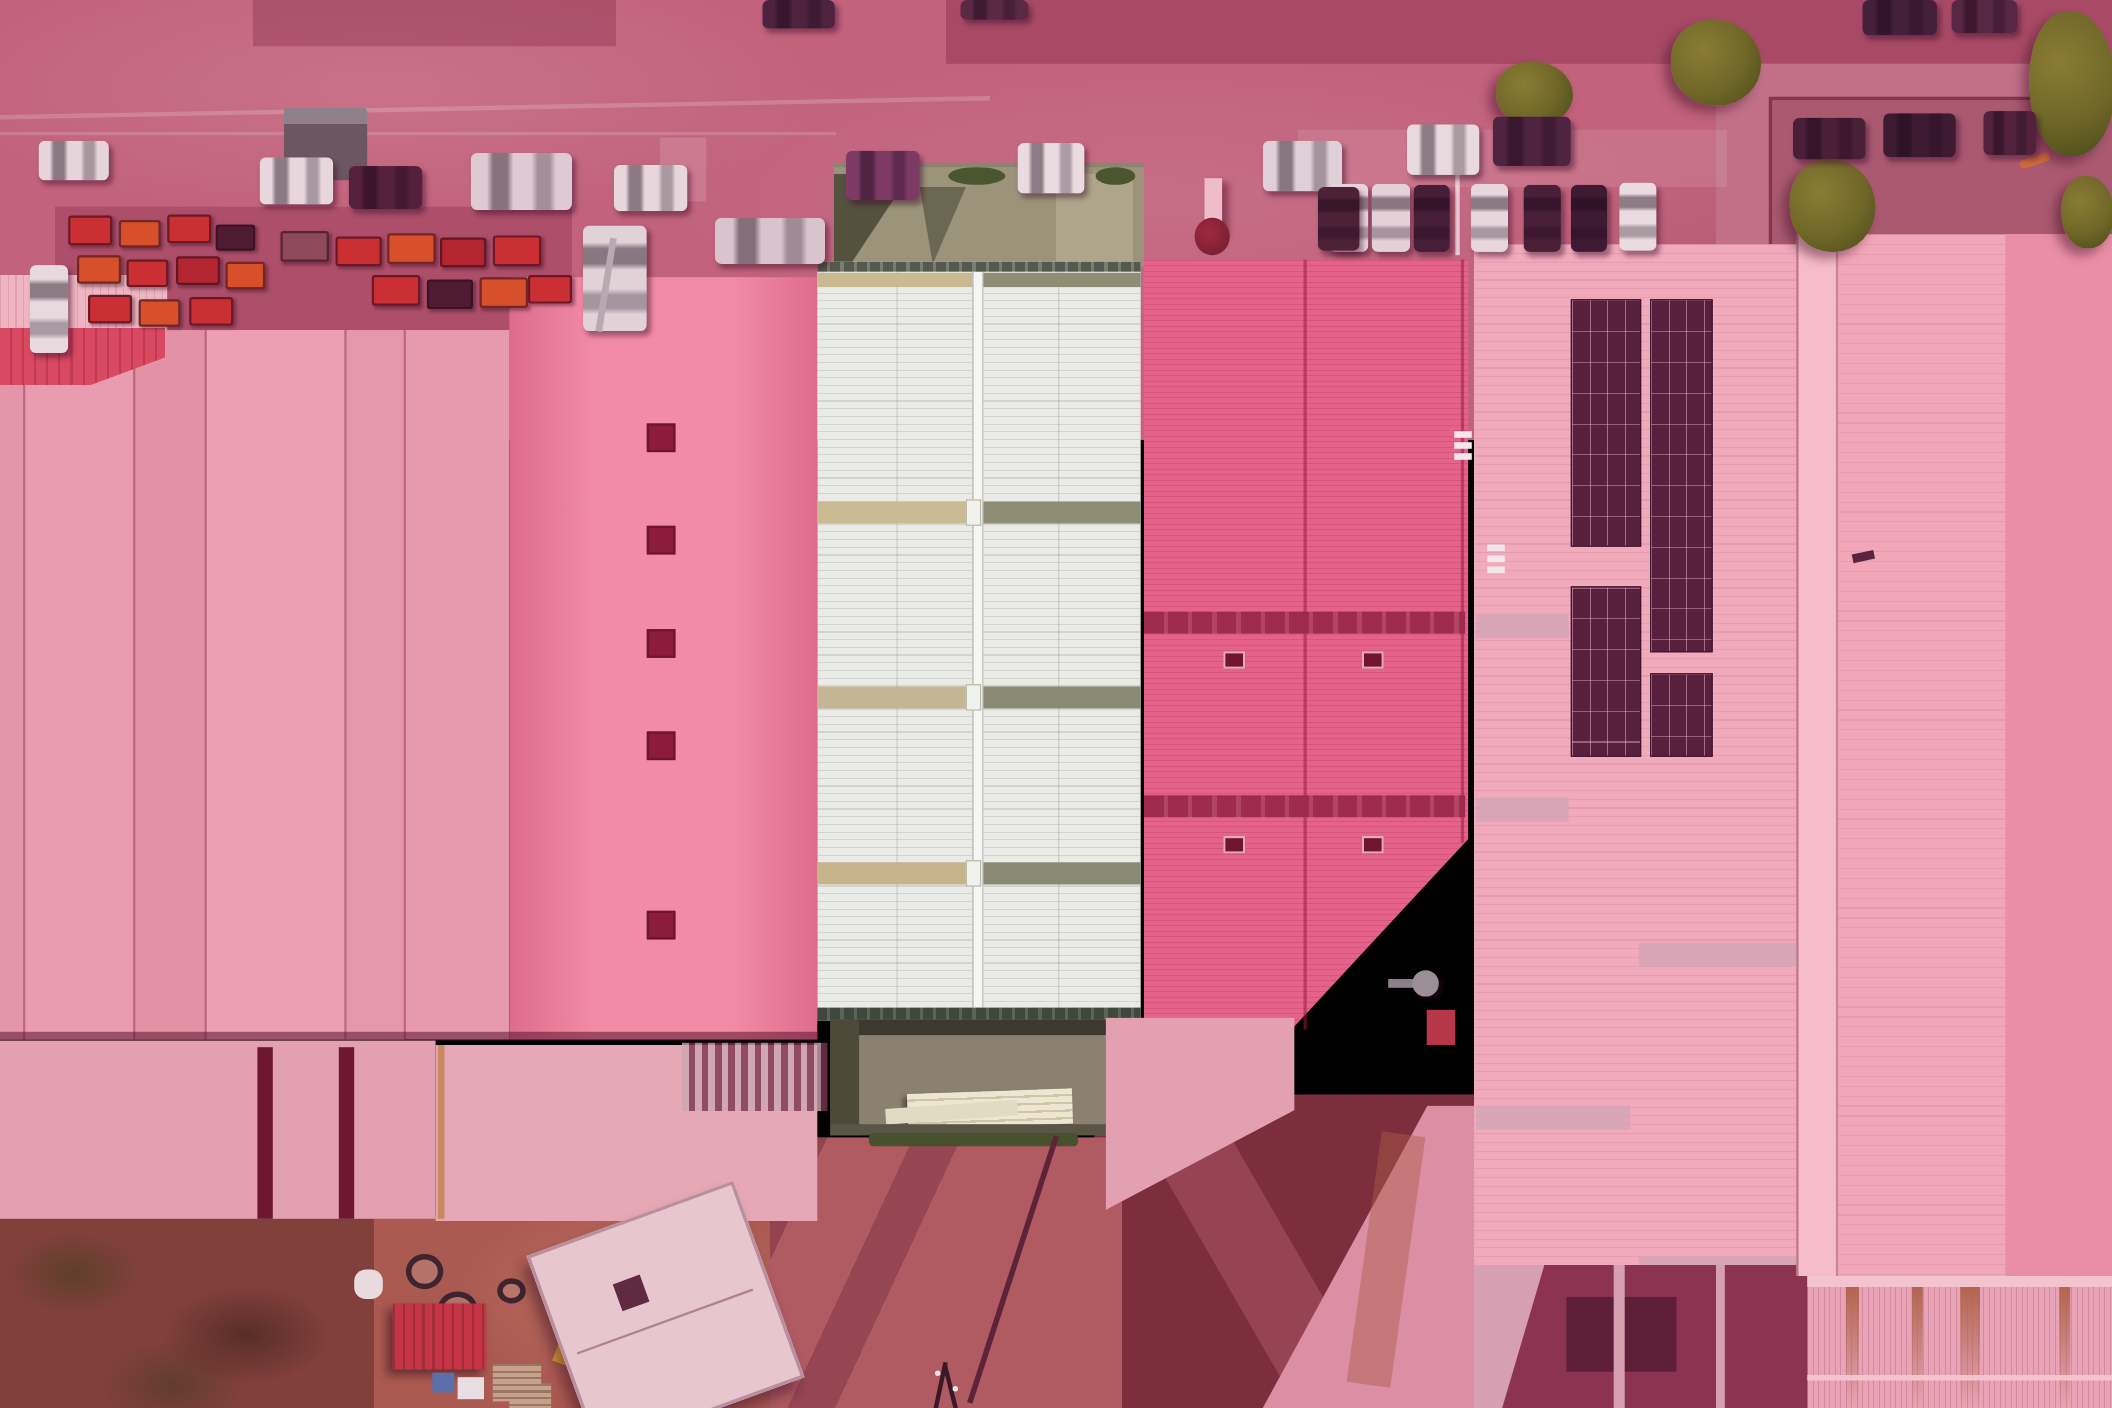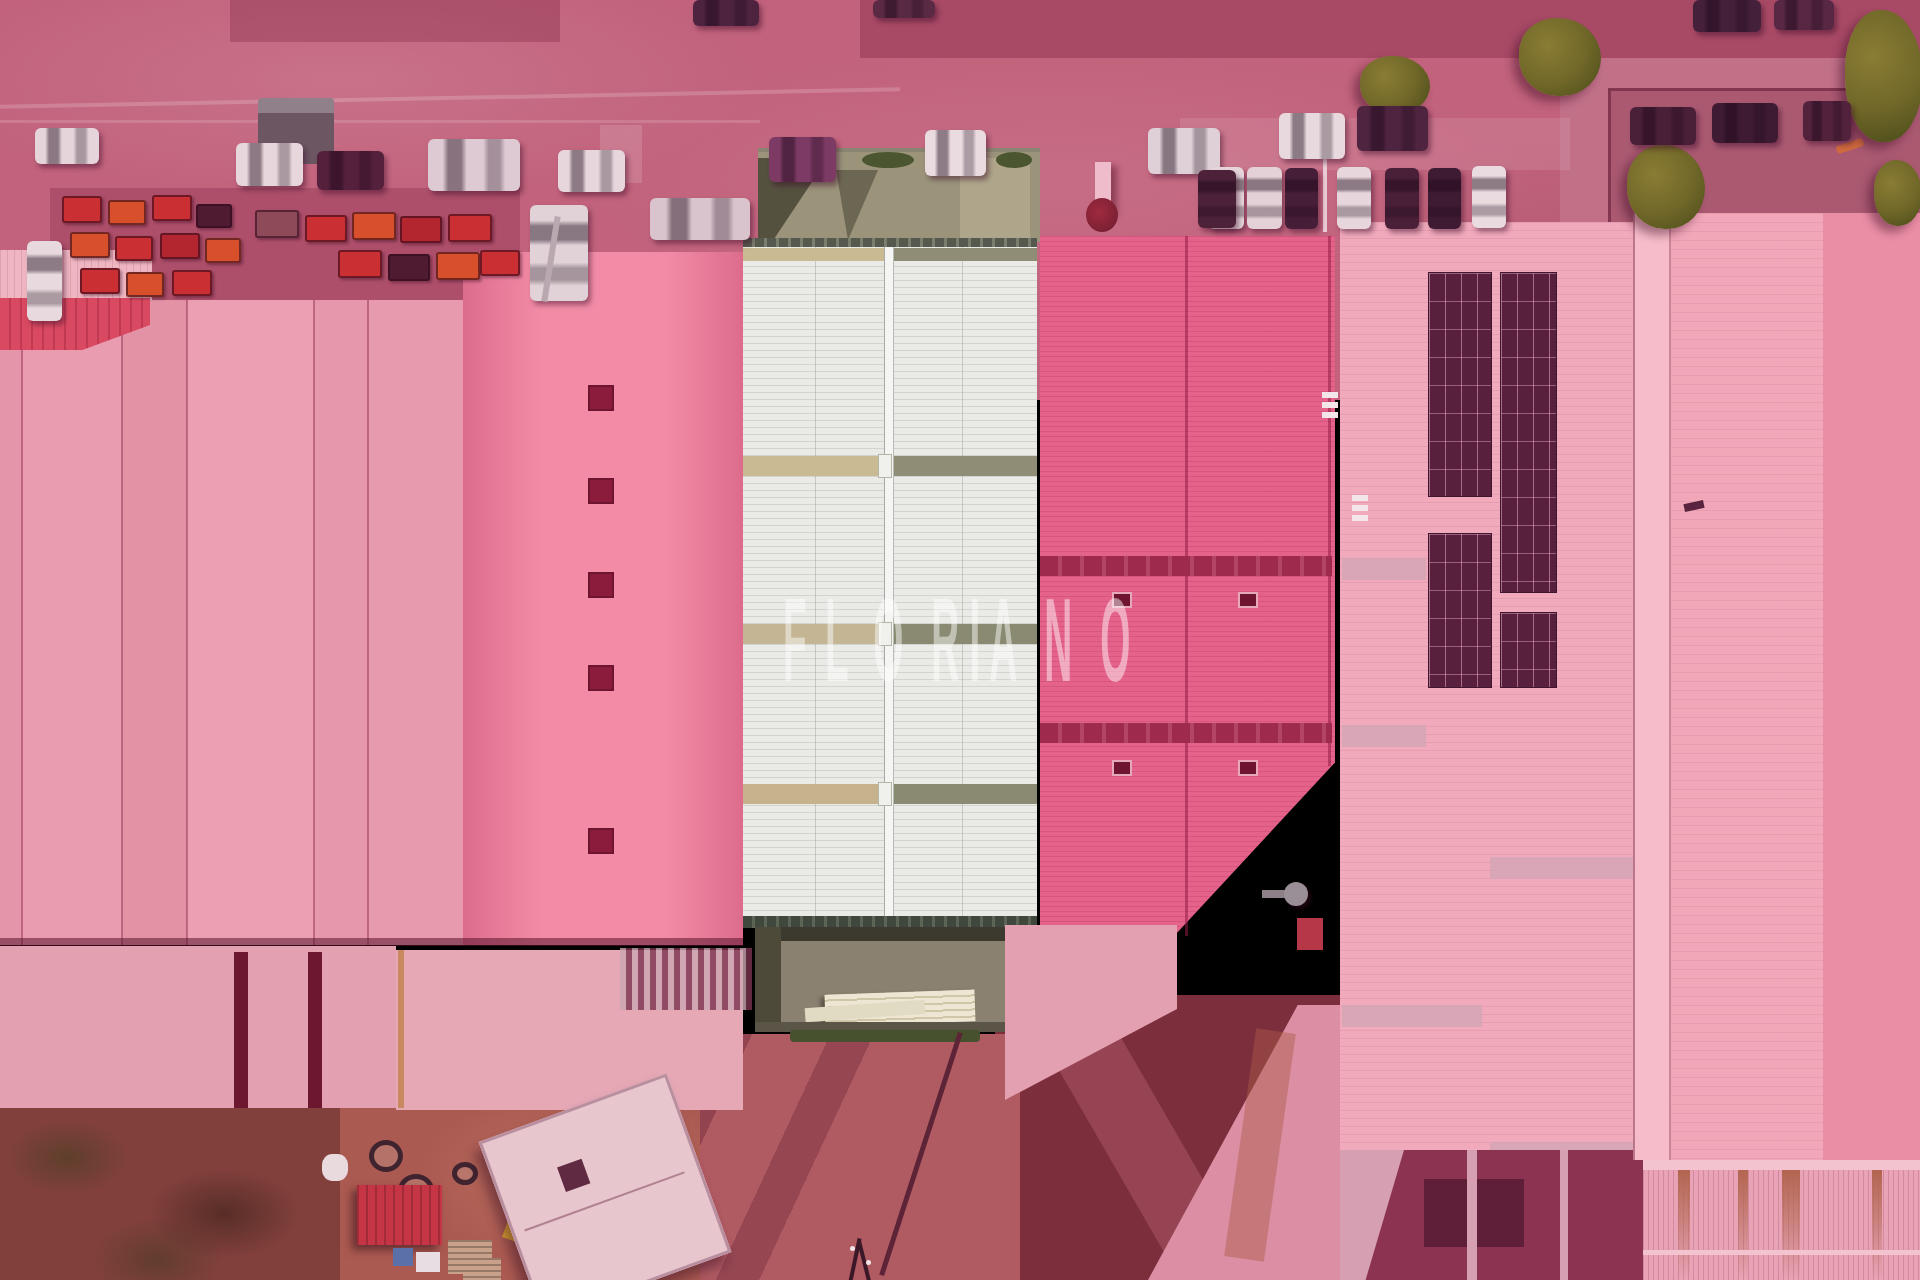--- a/index.html
+++ b/index.html
@@ -383,14 +383,13 @@
       <div class="ab machine" style="left: 305px; top: 215px; width: 42px; height: 27px; background: rgb(201, 47, 51);"></div>
       <div class="ab machine" style="left: 352px; top: 212px; width: 44px; height: 28px; background: rgb(216, 80, 43);"></div>
       <div class="ab machine" style="left: 400px; top: 216px; width: 42px; height: 27px; background: rgb(179, 38, 47);"></div>
       <div class="ab machine" style="left: 448px; top: 214px; width: 44px; height: 28px; background: rgb(201, 47, 51);"></div>
       <div class="ab machine" style="left: 338px; top: 250px; width: 44px; height: 28px; background: rgb(201, 47, 51);"></div>
       <div class="ab machine" style="left: 388px; top: 254px; width: 42px; height: 27px; background: rgb(78, 27, 48);"></div>
       <div class="ab machine" style="left: 436px; top: 252px; width: 44px; height: 28px; background: rgb(216, 80, 43);"></div>
       <div class="ab machine" style="left: 480px; top: 250px; width: 40px; height: 26px; background: rgb(201, 47, 51);"></div>
     </div>
 
-  <div id="watermark" class="ab"><span>F</span><span>L</span><span>O</span><span>R</span><span>I</span><span>A</span><span>N</span><span>O</span></div>
 </div>
 
 </body></html>

